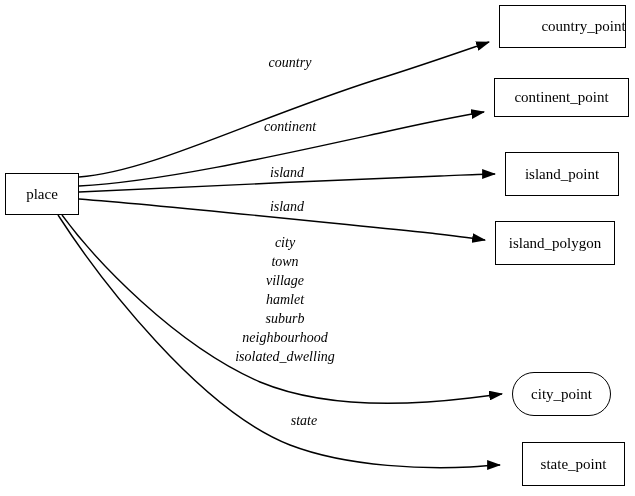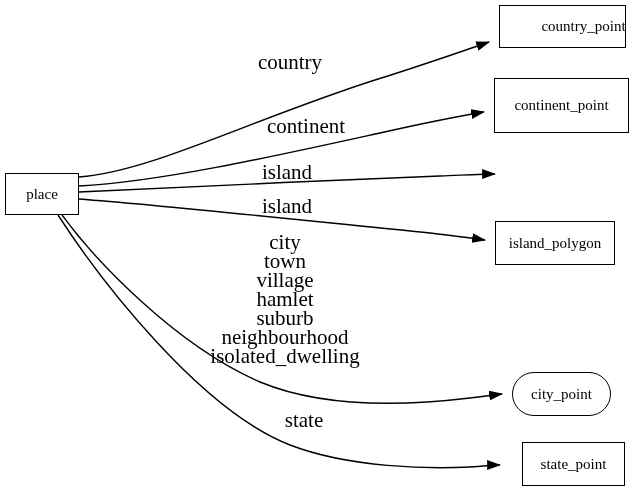--- a/index.html
+++ b/index.html
@@ -33,25 +33,26 @@
     color: #000000;
     font-family: "Liberation Serif", "DejaVu Serif", serif;
     font-size: 15px;
     line-height: 1;
     white-space: nowrap;
   }
   .edge-label {
     position: absolute;
     color: #000000;
     font-family: "Liberation Serif", "DejaVu Serif", serif;
-    font-size: 21px;
+    font-size: 14px;
     line-height: 19px;
     white-space: pre;
     text-align: center;
     transform: translateX(-50%);
+    font-style: italic;
   }
 </style>
 </head>
 <body>
 
 <div id="canvas">
 
   <svg class="graph" viewBox="0 0 635 496" xmlns="http://www.w3.org/2000/svg">
     <defs>
       <marker id="arrowhead" markerWidth="10" markerHeight="7" refX="9.2" refY="3.5" orient="auto" markerUnits="strokeWidth">
@@ -63,27 +64,28 @@
       <path class="edge-path" fill="none" stroke="#000000" stroke-width="1.4" marker-end="url(#arrowhead)" d="M79,186 C 160,182 280,155 380,133 C 420,124 460,116 484,112"></path>
       <path class="edge-path" fill="none" stroke="#000000" stroke-width="1.4" marker-end="url(#arrowhead)" d="M79,192 C 170,188 330,180 440,176 C 465,175 482,174 495,174"></path>
       <path class="edge-path" fill="none" stroke="#000000" stroke-width="1.4" marker-end="url(#arrowhead)" d="M79,199 C 170,206 320,222 430,233 C 455,236 472,238 485,240"></path>
       <path class="edge-path" fill="none" stroke="#000000" stroke-width="1.4" marker-end="url(#arrowhead)" d="M62,215 C 95,260 175,345 260,382 C 330,411 420,404 470,398 C 486,396 494,395 502,394"></path>
       <path class="edge-path" fill="none" stroke="#000000" stroke-width="1.4" marker-end="url(#arrowhead)" d="M58,215 C 100,280 200,410 290,445 C 350,468 430,469 470,467 C 486,466 493,465 500,465"></path>
     </g>
   </svg>
 
   <div class="node-box" style="left: 5px; top: 173px; width: 74px; height: 42px; text-align: center;">place</div>
   <div class="node-box" style="left: 499px; top: 5px; width: 127px; height: 43px; padding-left: 42px;">country_point</div>
-  <div class="node-box" style="left: 494px; top: 78px; width: 135px; height: 55px;">continent_point</div>
+  <div class="node-box" style="left: 494px; top: 78px; width: 135px; height: 39px;">continent_point</div>
+  <div class="node-box" style="left: 505px; top: 152px; width: 114px; height: 44px;">island_point</div>
   <div class="node-box" style="left: 495px; top: 221px; width: 120px; height: 44px;">island_polygon</div>
   <div class="node-box" style="left: 512px; top: 372px; width: 99px; height: 44px; border-radius: 22px;">city_point</div>
   <div class="node-box" style="left: 510px; top: 442px; width: 103px; height: 44px; margin-left: 12px;">state_point</div>
 
   <div class="edge-label" style="left: 290px; top: 53px;">country</div>
-  <div class="edge-label" style="left: 306px; top: 117px;">continent</div>
+  <div class="edge-label" style="left: 290px; top: 117px;">continent</div>
   <div class="edge-label" style="left: 287px; top: 163px;">island</div>
   <div class="edge-label" style="left: 287px; top: 197px;">island</div>
   <div class="edge-label" style="left: 285px; top: 233px; text-align: center;">city
 town
 village
 hamlet
 suburb
 neighbourhood
 isolated_dwelling</div>
   <div class="edge-label" style="left: 288px; top: 411px; margin-left: 16px;">state</div>

